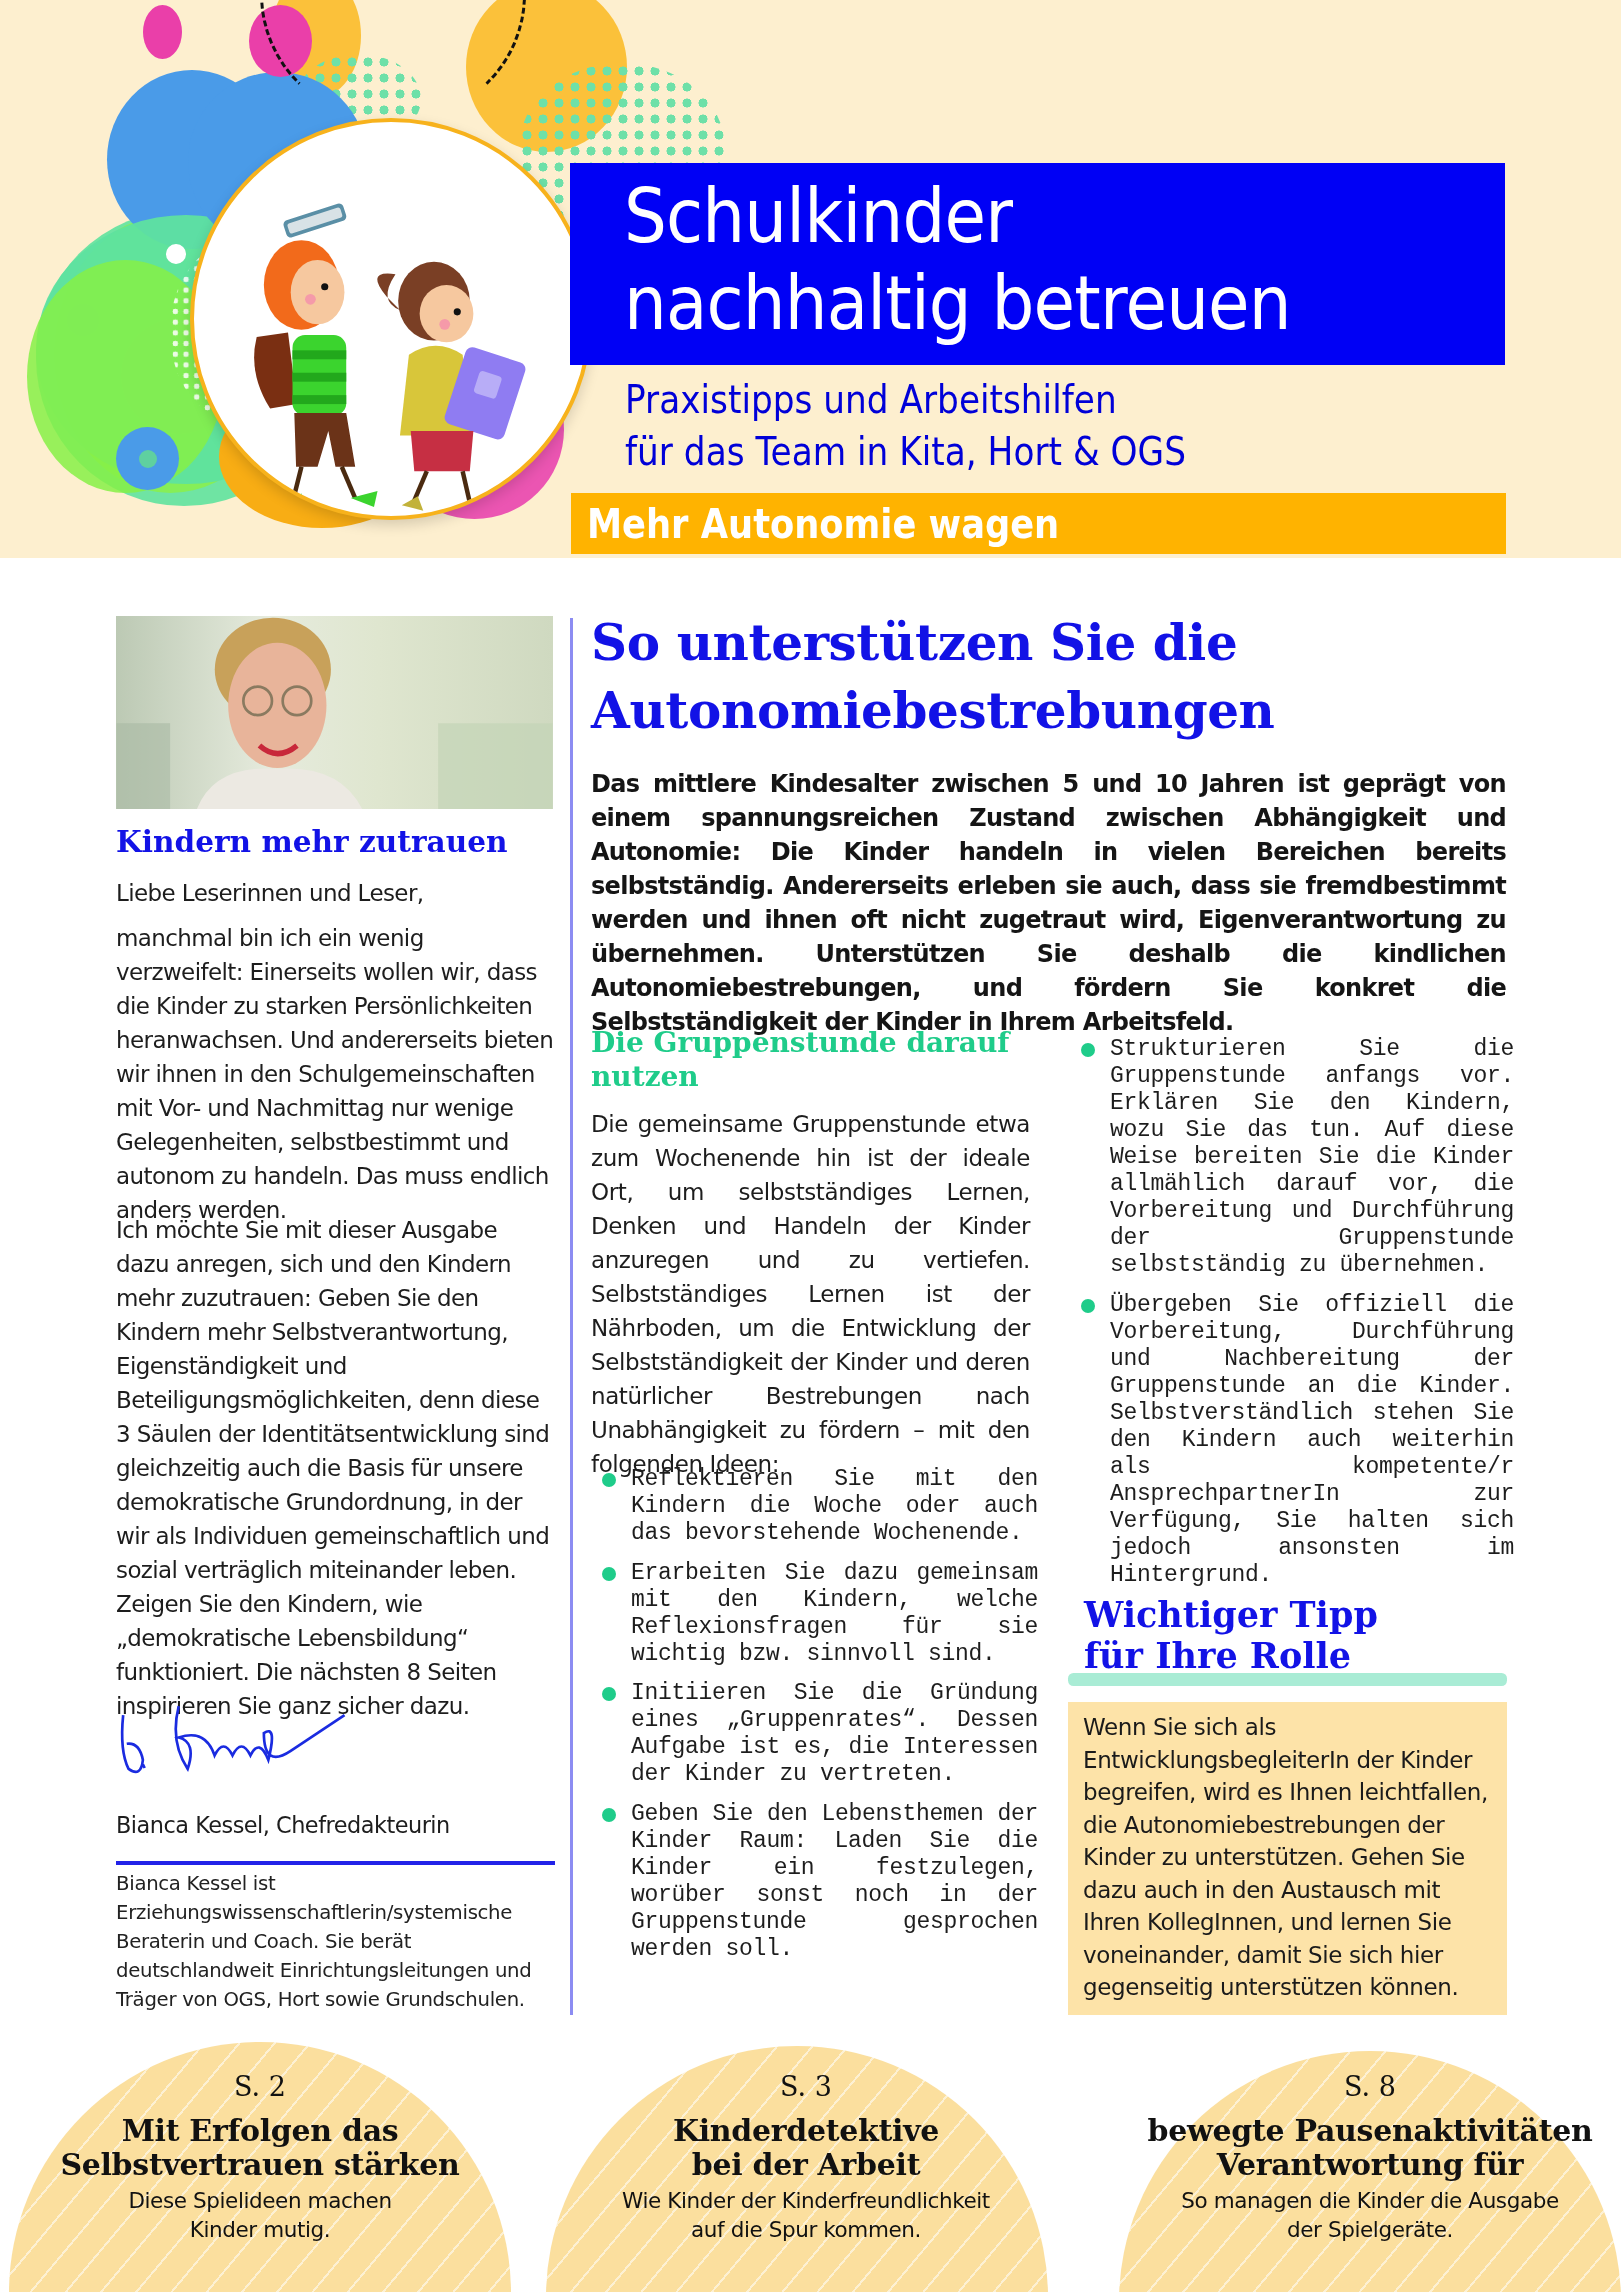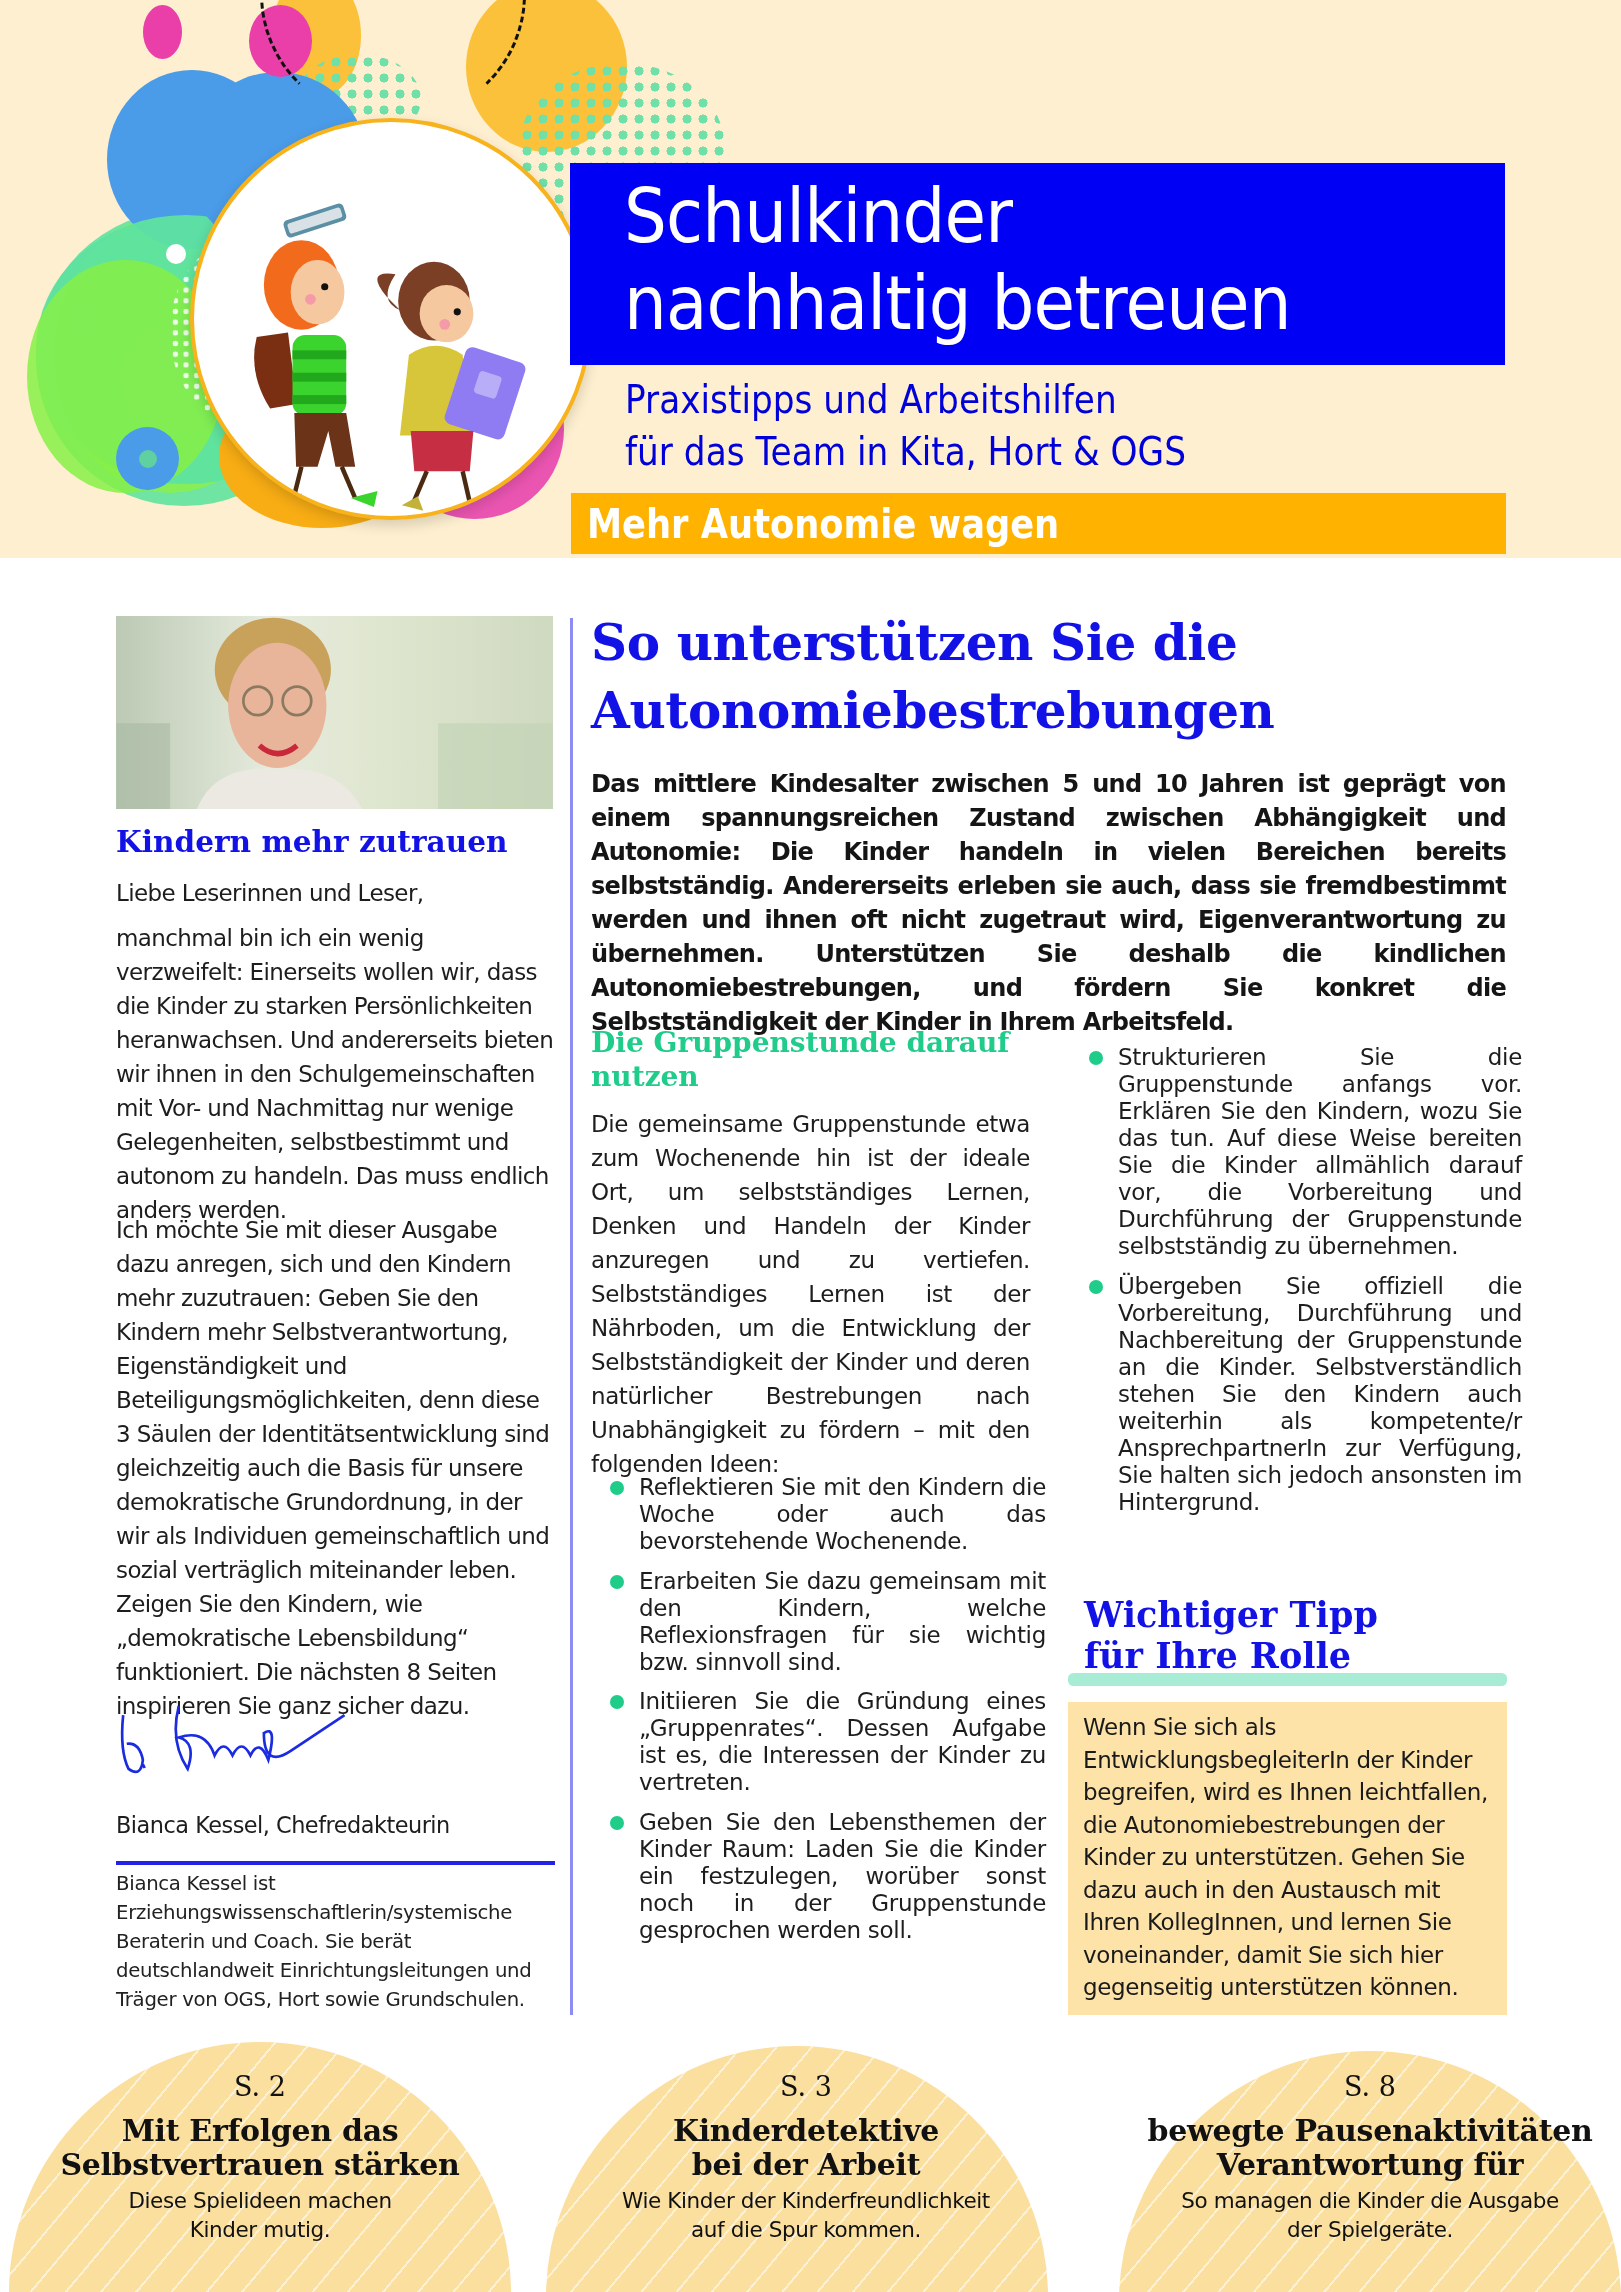--- a/index.html
+++ b/index.html
@@ -89,21 +89,21 @@
     color: #151515;
   }
   .sub-head-green {
     position: absolute; left: 591px; top: 1026px; width: 448px;
     font-family: "DejaVu Serif", serif; font-weight: bold; color: #1fcc8a;
     font-size: 28px; line-height: 34px;
   }
   .col2 { position: absolute; left: 591px; width: 439px; }
   .col3 { position: absolute; left: 1070px; width: 436px; }
   .justify { text-align: justify; }
-  ul.bullets { list-style: none; margin: 16px; padding: 0; }
+  ul.bullets { list-style: none; margin: 8px; padding: 0; font-family: Liberation Mono, monospace; }
   ul.bullets li {
     position: relative; padding-left: 32px; margin-bottom: 12.5px; text-align: justify;
     font-size: 23px; line-height: 27px; letter-spacing: -0.3px; color: #1d1d1d;
   }
   .bullet-dot {
     position: absolute; left: 2.7px; top: 7.2px; width: 14.3px; height: 14.3px; border-radius: 50%;
     background: #1fcc8a;
   }
   .tip-head {
     position: absolute; left: 1084px; top: 1594px; font-size: 35px; line-height: 41px;

